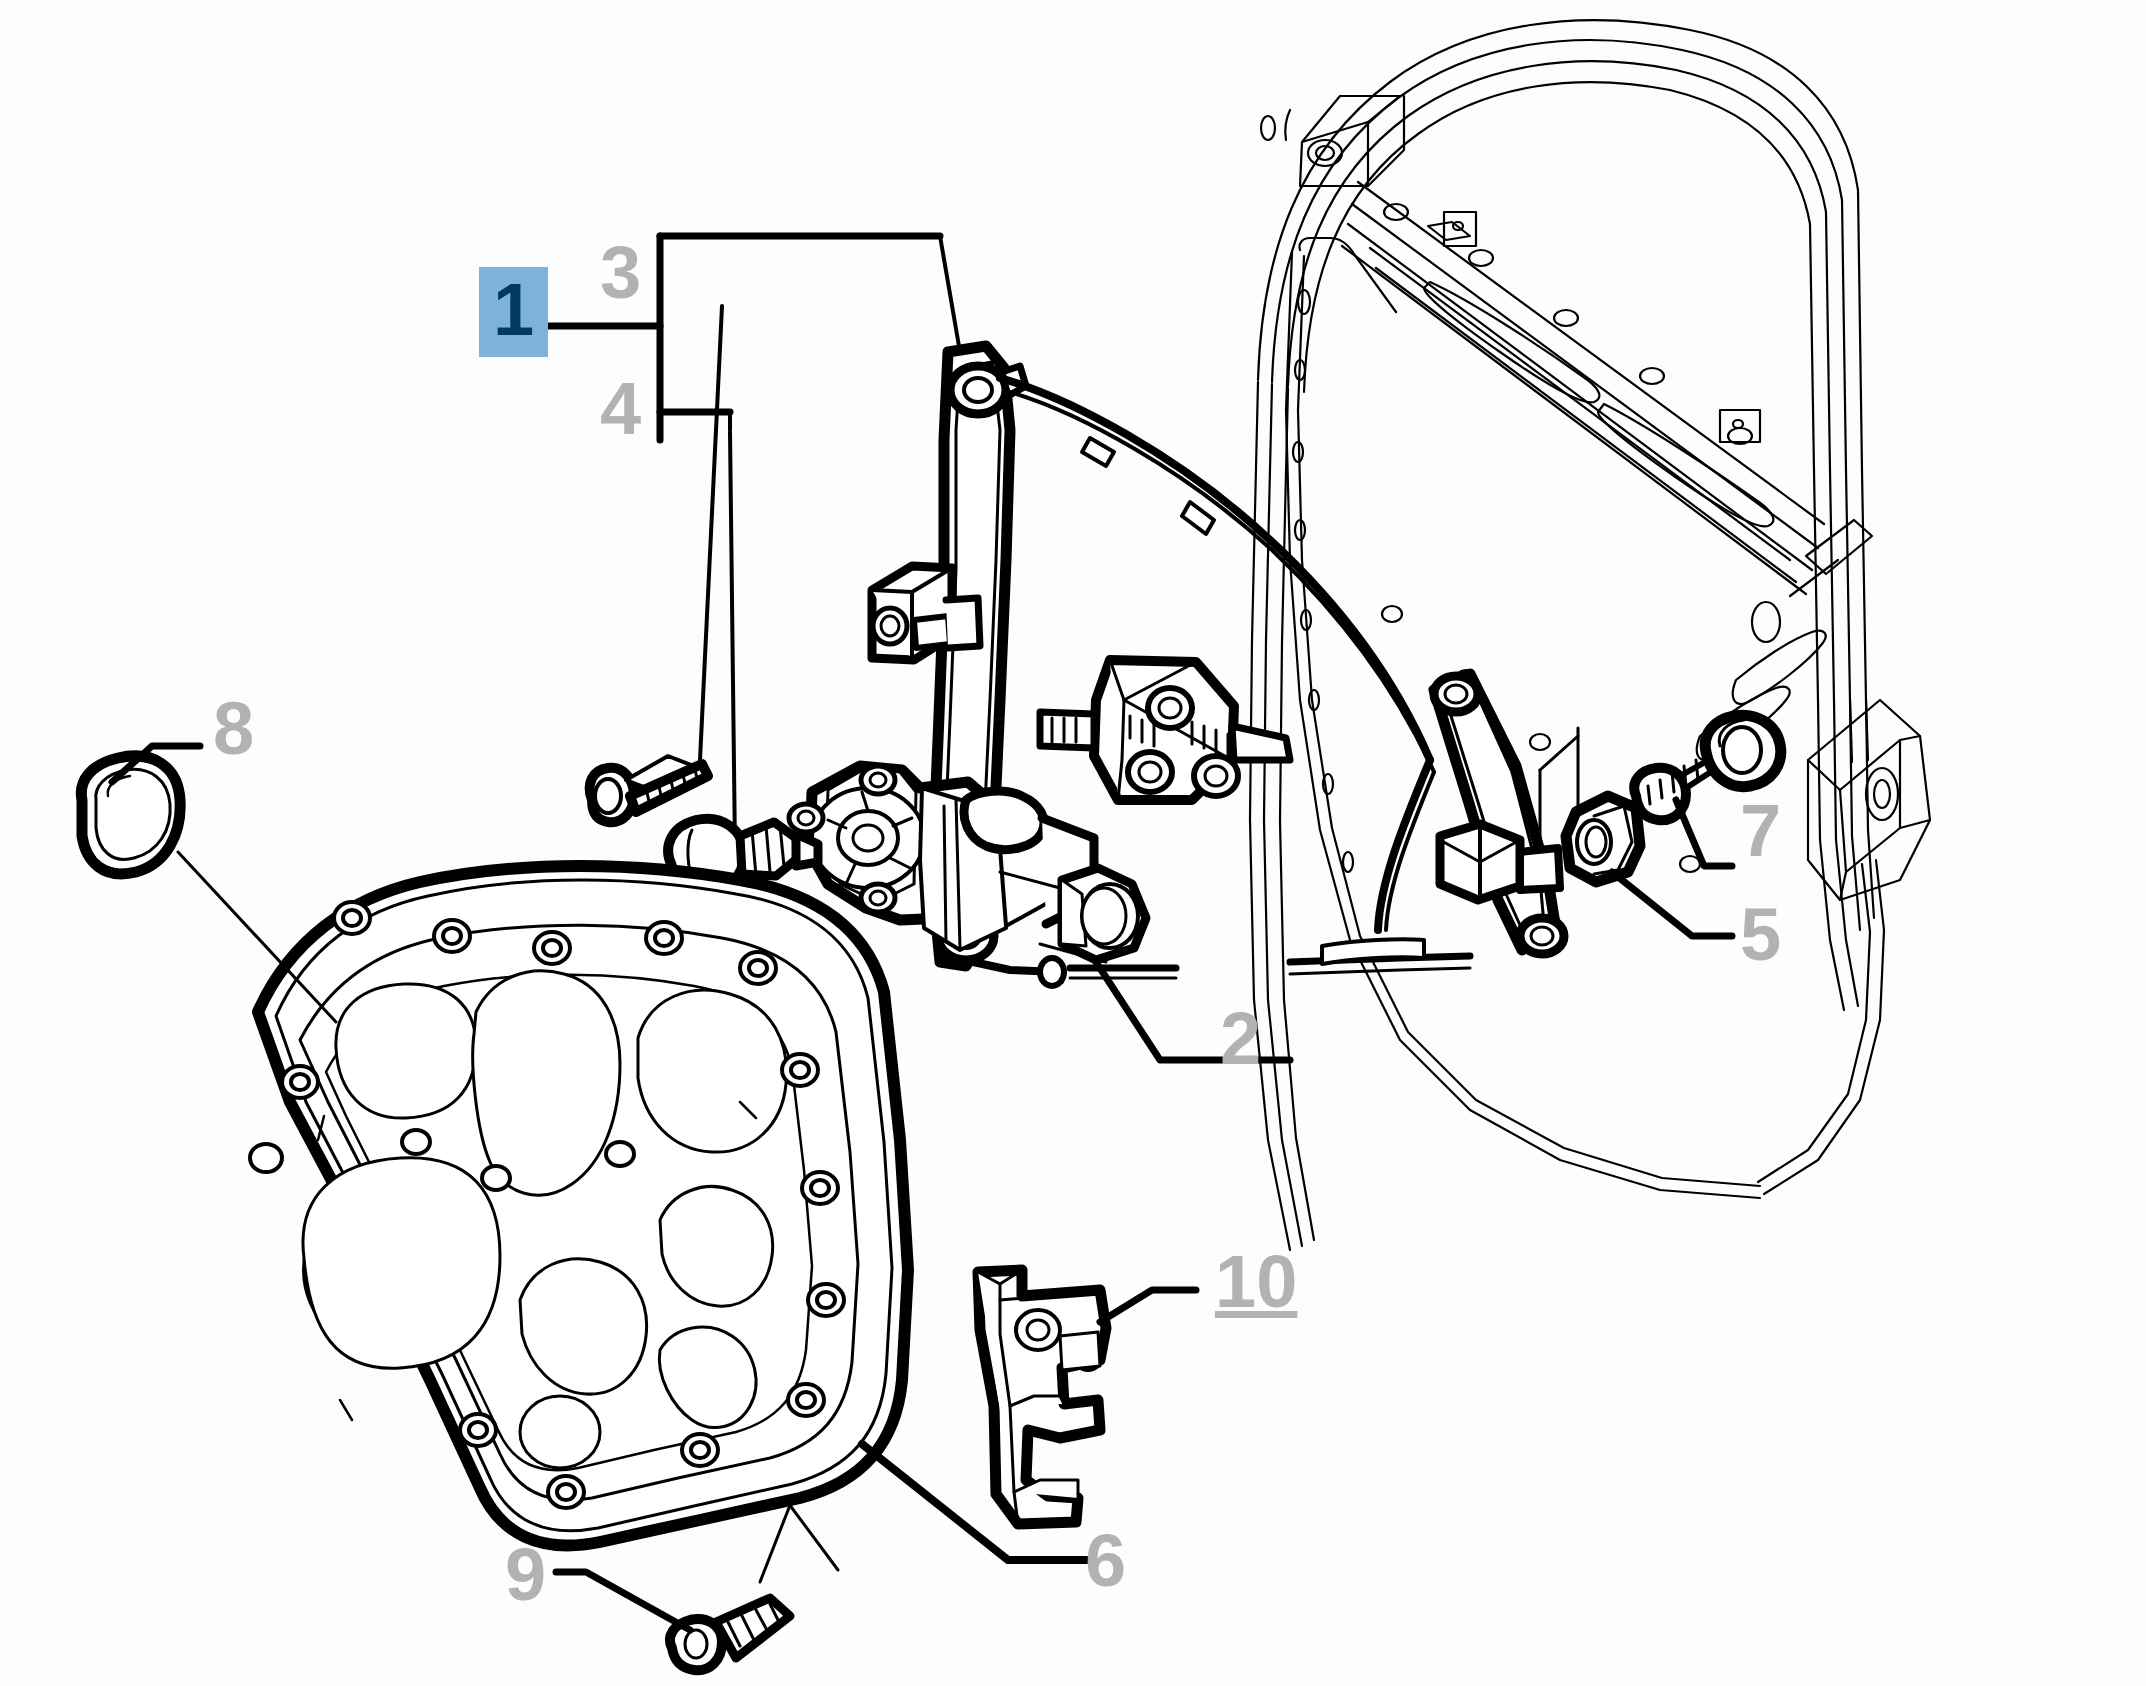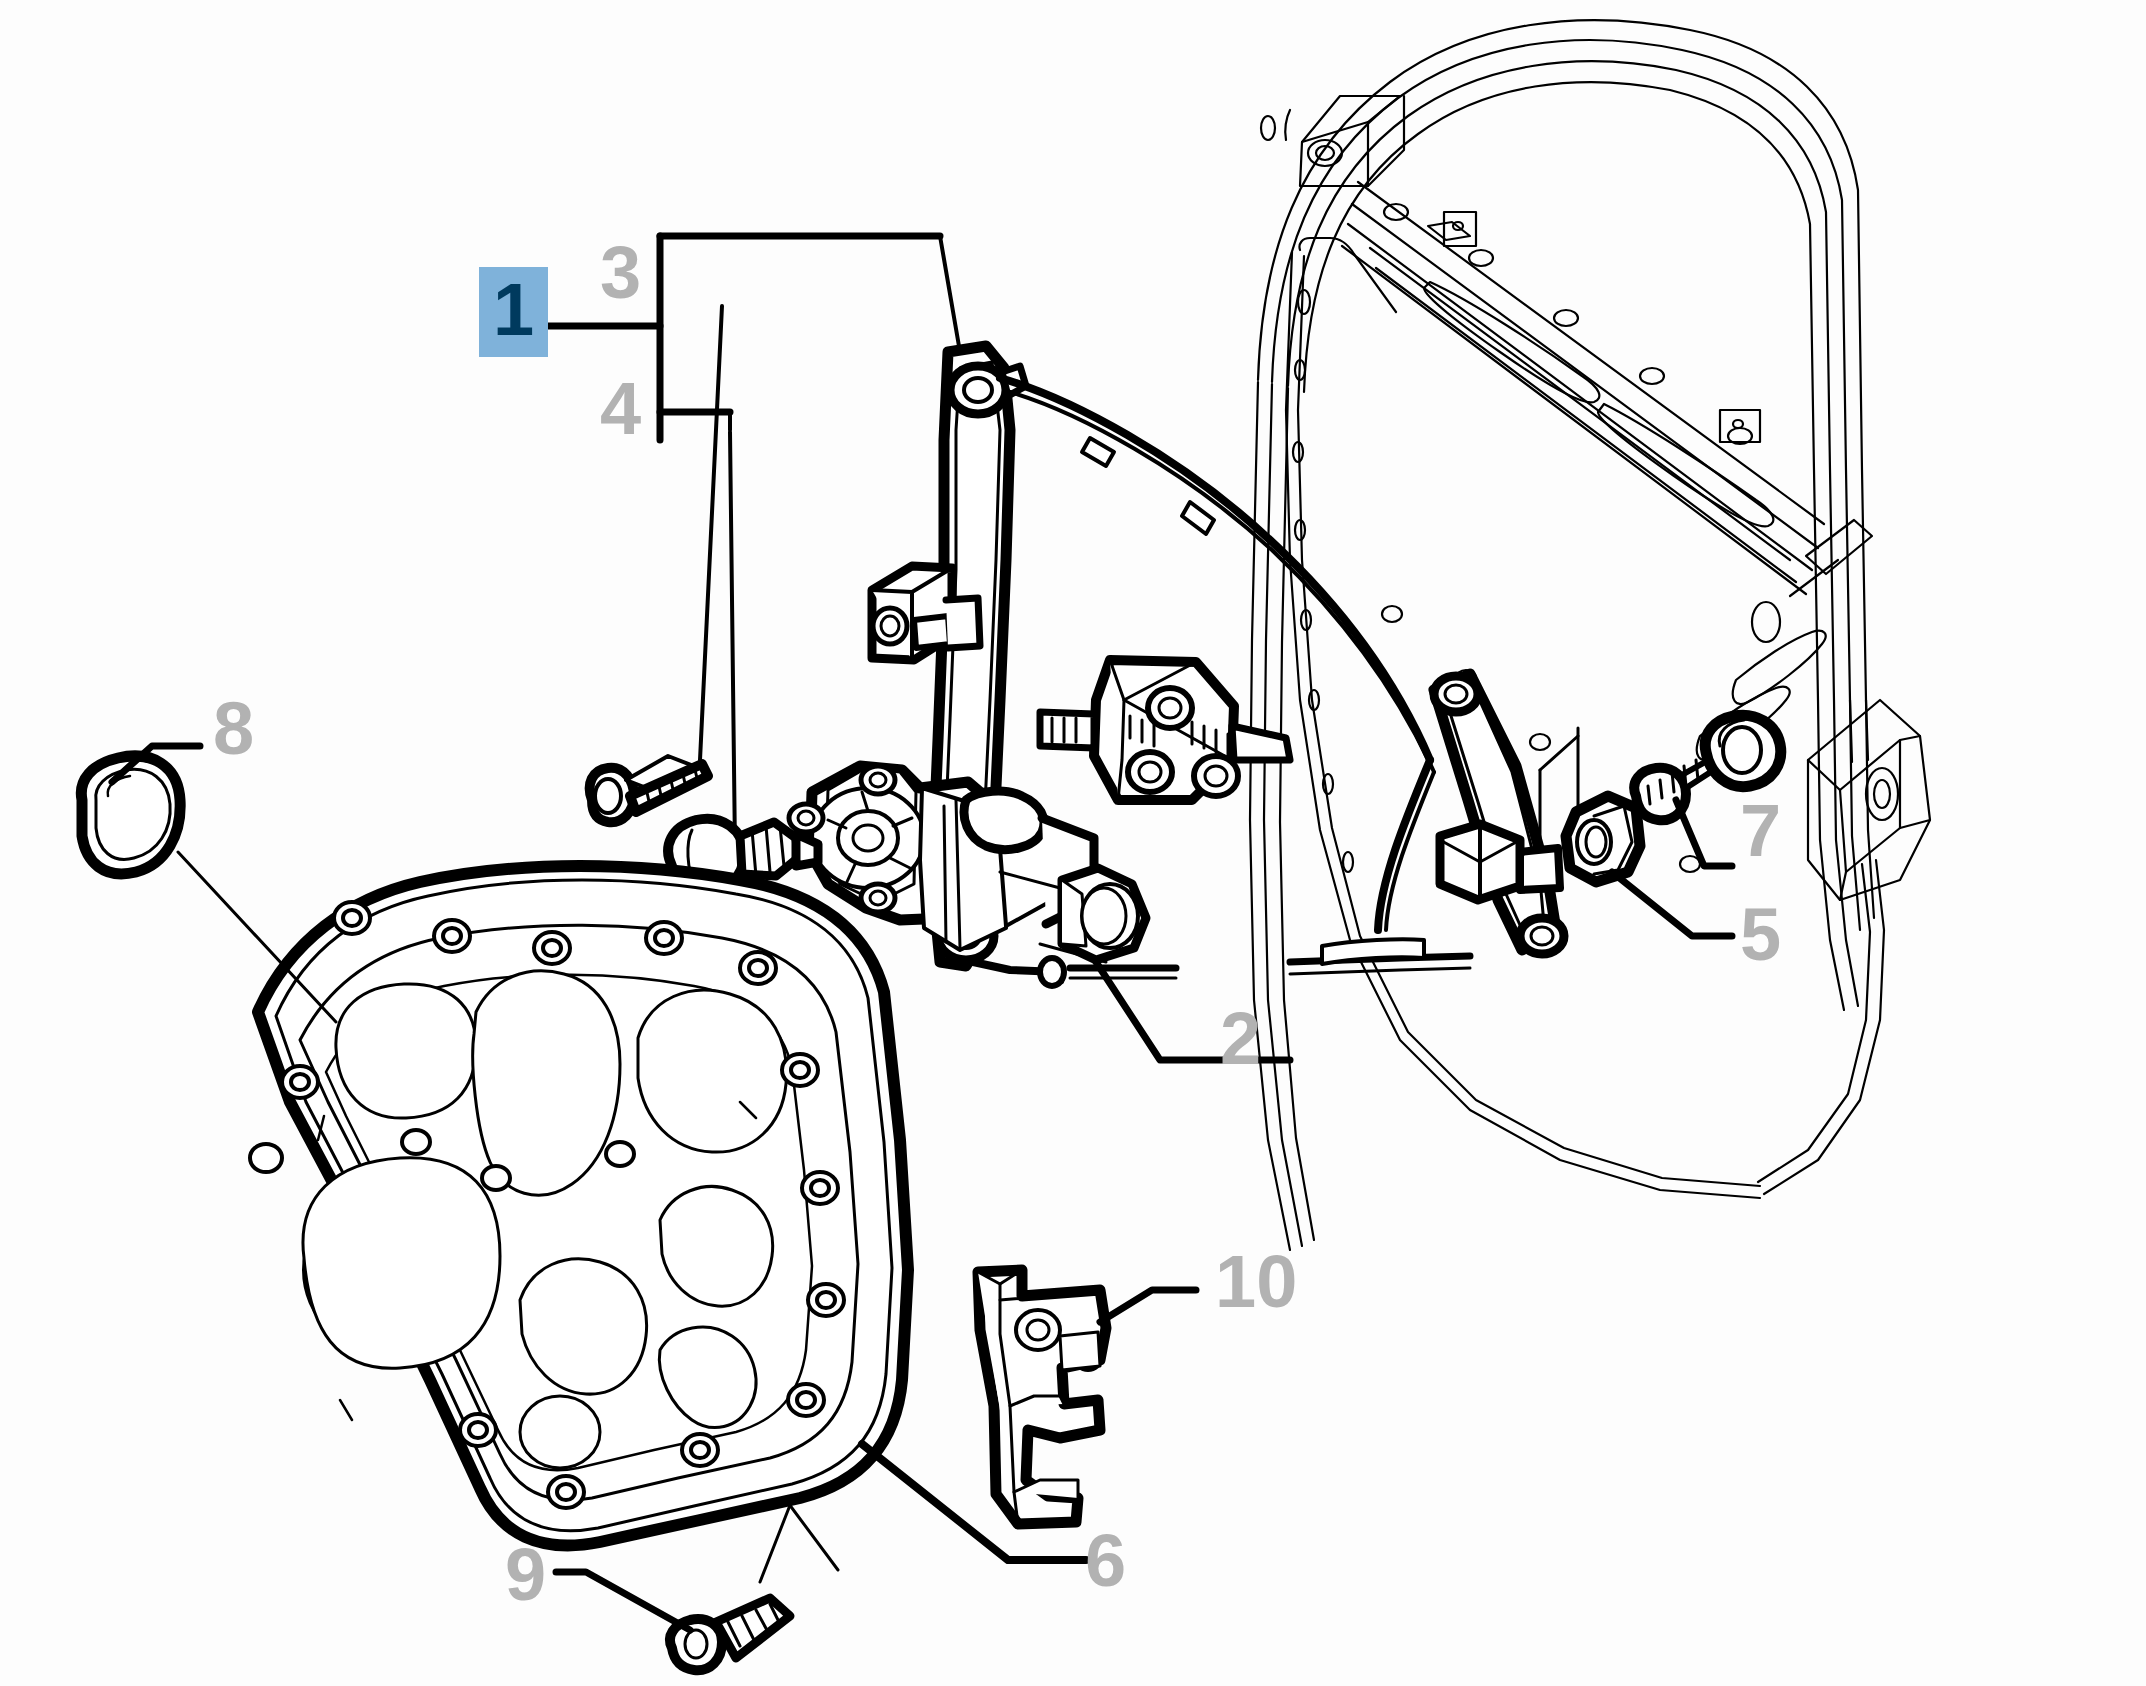--- a/index.html
+++ b/index.html
@@ -460,19 +460,19 @@
 <div class="callout" style="left:600px;top:372px;">4</div>
 
 <div class="callout" style="left:213px;top:692px;">8</div>
 
 <div class="callout" style="left:1740px;top:794px;">7</div>
 
 <div class="callout" style="left:1740px;top:898px;">5</div>
 
 <div class="callout" style="left:1220px;top:1002px;">2</div>
 
-<div class="callout" style="left:1215px;top:1245px;">10</div>
+<div class="callout" style="left:1215px;top:1245px;text-decoration:underline;">10</div>
 
 <div class="callout" style="left:1085px;top:1524px;">6</div>
 
 <div class="callout" style="left:505px;top:1538px;">9</div>
 
 </div>
 
 </body></html>

